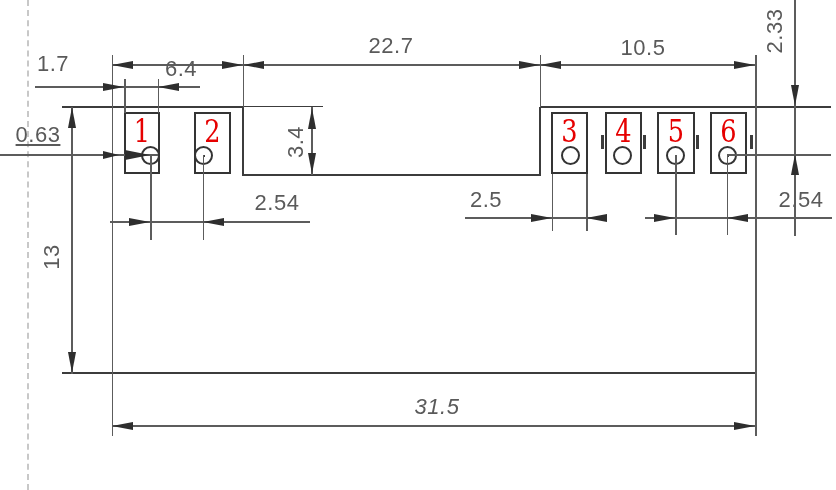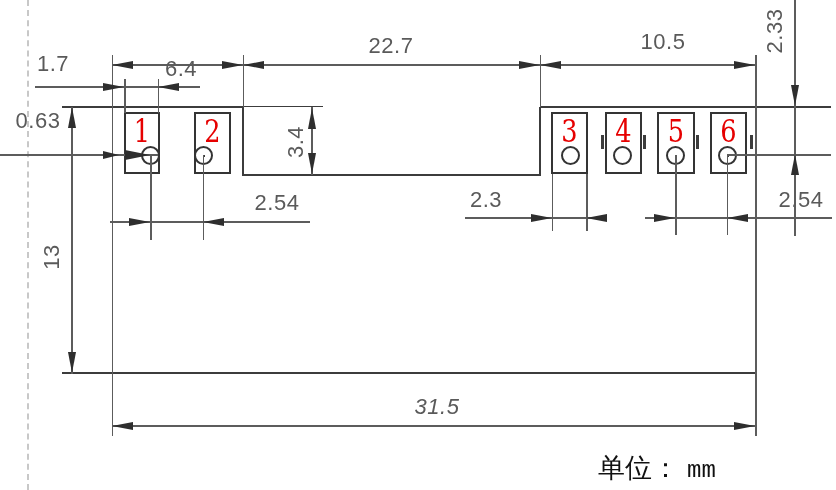--- a/index.html
+++ b/index.html
@@ -100,46 +100,46 @@
   <div class="dim" style="left:181px;top:46px;margin-top:23px;">6.4</div>
 
   <div class="hd" style="left:243px;top:64px;width:297px;"></div>
   <div class="ar aL" style="left:243px;top:61px;"></div>
   <div class="ar aR" style="left:519px;top:61px;"></div>
   <div class="dim" style="left:391px;top:46px;">22.7</div>
 
   <div class="hd" style="left:540px;top:64px;width:215px;"></div>
   <div class="ar aL" style="left:540px;top:61px;"></div>
   <div class="ar aR" style="left:734px;top:61px;"></div>
-  <div class="dim" style="left:643px;top:42px;margin-left:20px;">10.5</div>
+  <div class="dim" style="left:643px;top:48px;">10.5</div>
 
   <div class="hd" style="left:35px;top:86px;width:165px;"></div>
   <div class="ar aR" style="left:103px;top:83px;"></div>
   <div class="ar aL" style="left:158px;top:83px;"></div>
   <div class="dim" style="left:53px;top:64px;">1.7</div>
 
   <div class="hd" style="left:0px;top:154px;width:158px;"></div>
   <div class="ar" style="left:103px;top:151px;border-top:4px solid transparent;border-bottom:4px solid transparent;border-left:16px solid #2e2e2e;"></div>
   <div class="ar" style="left:125px;top:150px;border-top:5px solid transparent;border-bottom:5px solid transparent;border-left:25px solid #2e2e2e;"></div>
-  <div class="dim" style="left:38px;top:121px;">0.63</div>
+  <div class="dim" style="left:38px;top:135px;text-decoration:underline;">0.63</div>
 
   <div class="vd" style="left:311px;top:107px;height:68px;"></div>
   <div class="ar aU" style="left:308px;top:108px;"></div>
   <div class="ar aD" style="left:308px;top:153px;"></div>
   <div class="dimv" style="left:296px;top:142px;">3.4</div>
 
   <div class="hd" style="left:110px;top:221px;width:200px;"></div>
   <div class="ar aR" style="left:129px;top:218px;"></div>
   <div class="ar aL" style="left:203px;top:218px;"></div>
   <div class="dim" style="left:277px;top:203px;">2.54</div>
 
   <div class="hd" style="left:465px;top:217px;width:142px;"></div>
   <div class="ar aR" style="left:531px;top:214px;"></div>
   <div class="ar aL" style="left:586px;top:214px;"></div>
-  <div class="dim" style="left:486px;top:200px;">2.3</div>
+  <div class="dim" style="left:486px;top:200px;">2.5</div>
 
   <div class="hd" style="left:645px;top:217px;width:187px;"></div>
   <div class="ar aR" style="left:654px;top:214px;"></div>
   <div class="ar aL" style="left:727px;top:214px;"></div>
   <div class="dim" style="left:801px;top:200px;">2.54</div>
 
   <div class="vd" style="left:794px;top:0px;height:236px;"></div>
   <div class="ar aD" style="left:791px;top:85px;"></div>
   <div class="ar aU" style="left:791px;top:154px;"></div>
   <div class="dimv" style="left:775px;top:31px;">2.33</div>
@@ -147,18 +147,14 @@
   <div class="vd" style="left:71px;top:107px;height:267px;"></div>
   <div class="ar aU" style="left:68px;top:107px;"></div>
   <div class="ar aD" style="left:68px;top:352px;"></div>
   <div class="dimv" style="left:52px;top:257px;">13</div>
 
   <div class="hd" style="left:112px;top:425px;width:643px;"></div>
   <div class="ar aL" style="left:112px;top:422px;"></div>
   <div class="ar aR" style="left:734px;top:422px;"></div>
   <div class="dim" style="left:437px;top:407px;font-style:italic;">31.5</div>
 
-  <div class="unit" style="left:598px;top:450px;">
-    <span class="zh">单位：</span>
-    <span class="mm">mm</span>
-  </div>
 
 </div>
 
 </body></html>

